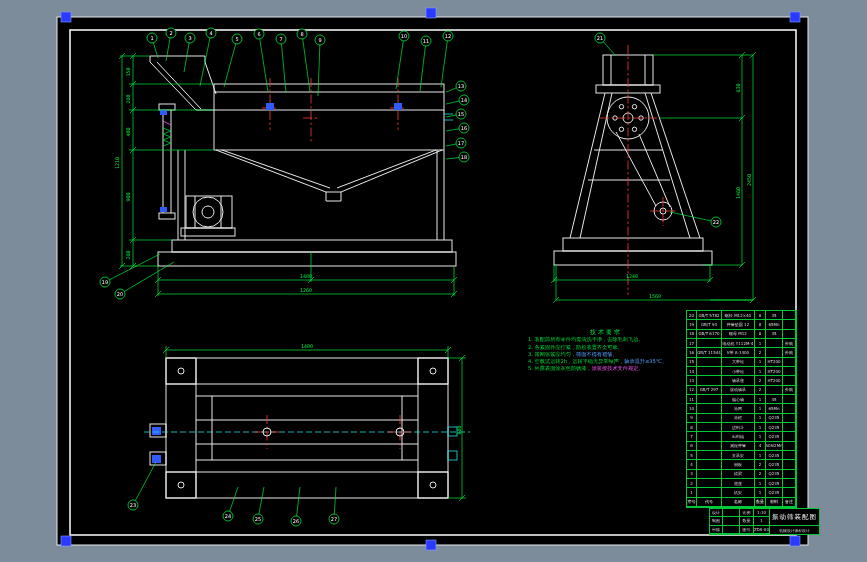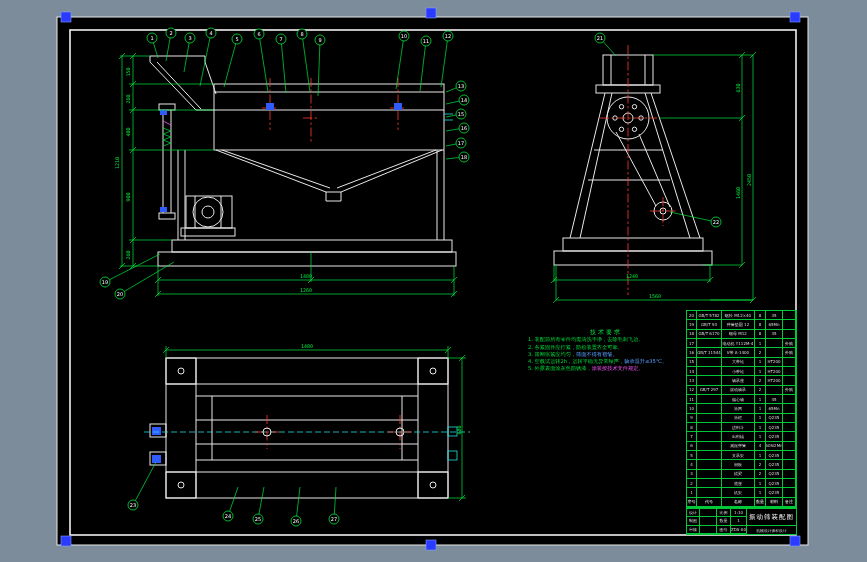--- a/index.html
+++ b/index.html
@@ -30,21 +30,21 @@
   
   .bom{position:absolute;left:686px;top:310px;width:111px;height:198px;
        display:grid;grid-template-columns:10px 25px 33px 11px 17px 13px;
        grid-auto-rows:1fr;border:1px solid #00c838;box-sizing:border-box;background:#000;}
   .bom-cell{border-right:.5px solid #00c838;border-bottom:.5px solid #00c838;color:#ddd;
             font-size:4px;line-height:5px;display:flex;align-items:center;justify-content:center;
             overflow:hidden;white-space:nowrap;}
   .bom-head{color:#fff;}
 
   
-  .tblock{position:absolute;left:686px;top:508px;width:111px;height:27px;
+  .tblock{position:absolute;left:709px;top:508px;width:111px;height:27px;
           border:1px solid #00c838;box-sizing:border-box;display:flex;background:#000;}
   .tb-left{width:60px;display:grid;grid-template-columns:13px 17px 14px 16px;
            grid-template-rows:1fr 1fr 1fr;}
   .tb-cell{border-right:.5px solid #00c838;border-bottom:.5px solid #00c838;color:#ddd;
            font-size:4px;display:flex;align-items:center;justify-content:center;
            overflow:hidden;white-space:nowrap;}
   .tb-right{flex:1;display:flex;flex-direction:column;}
   .tb-title{flex:2;color:#fff;font-size:6.5px;letter-spacing:1px;display:flex;
             align-items:center;justify-content:center;border-bottom:.5px solid #00c838;}
   .tb-sub{flex:1;color:#ccc;font-size:3.8px;display:flex;align-items:center;justify-content:center;}

